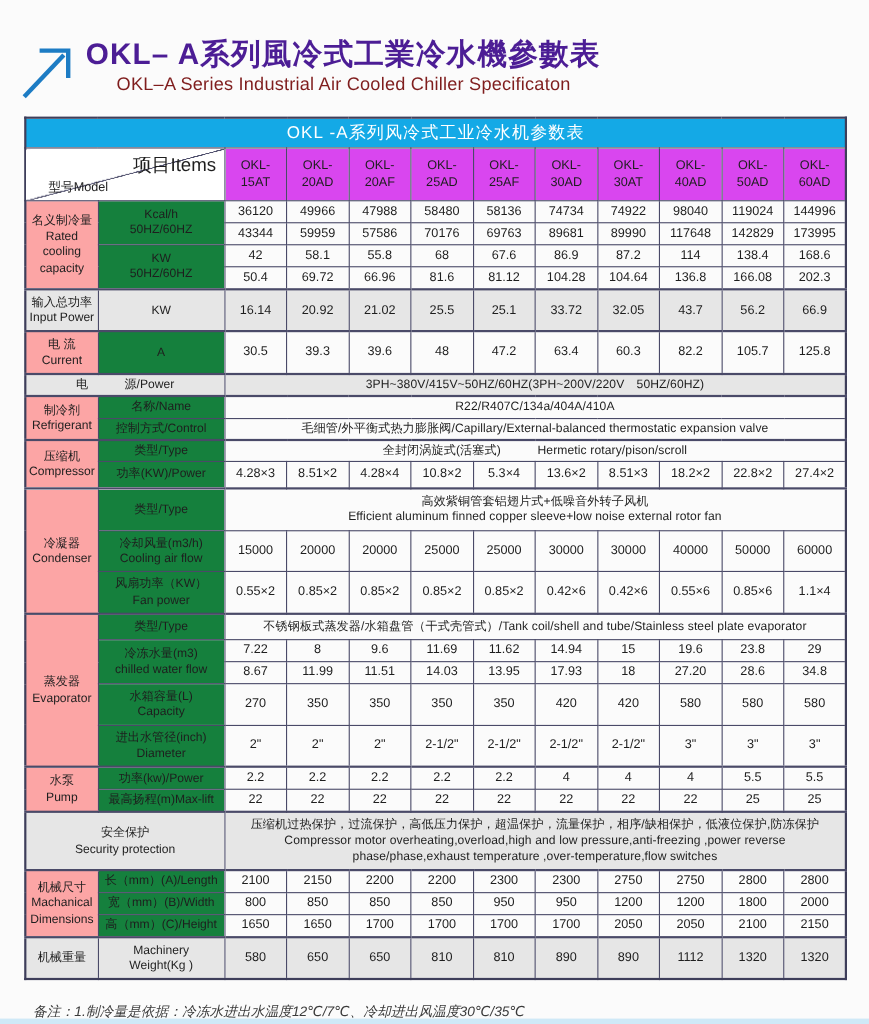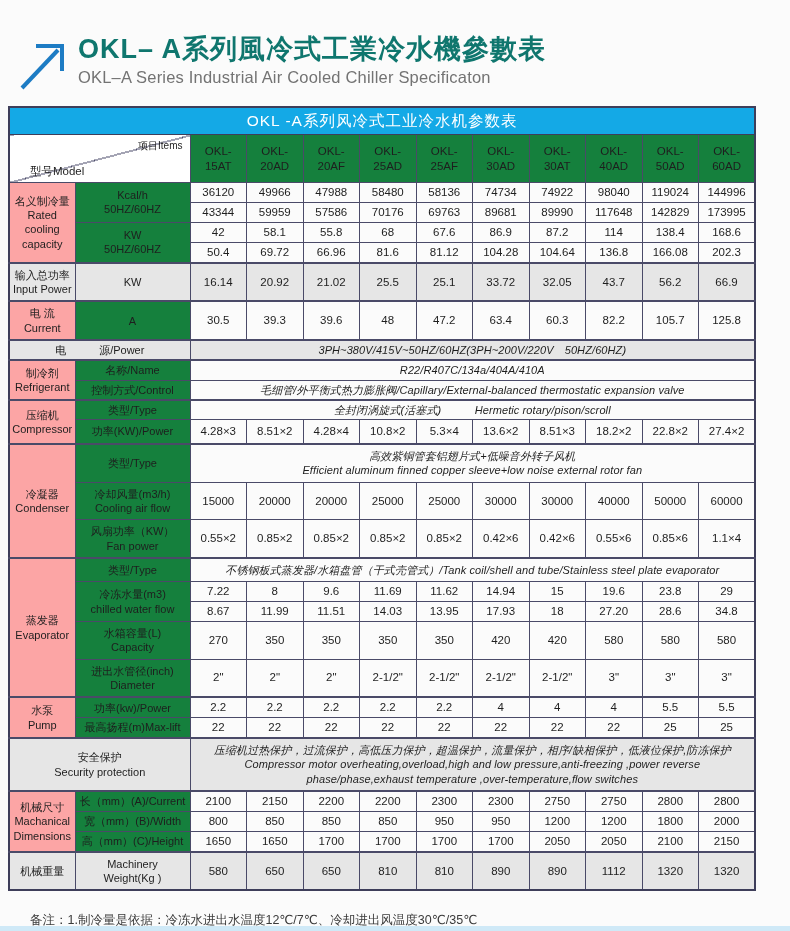--- a/index.html
+++ b/index.html
@@ -6,24 +6,24 @@
   body{
     width:790px;height:931px;position:relative;overflow:hidden;
     background:#fbfbfb;
     font-family:"Liberation Sans","DejaVu Sans",sans-serif;
     color:#222;
   }
   
   .page-header{display:flex;align-items:flex-start;padding:34px 0 0 18px;}
   .logo{width:50px;height:52px;flex:0 0 auto;margin-top:6px;}
   .titles{margin-left:10px;}
-  .title-zh{font-size:27px;font-weight:600;letter-spacing:1px;color:#0f766e;line-height:1.15;}
-  .title-en{font-size:16.5px;font-weight:400;color:#737373;margin-top:3px;letter-spacing:0.2px;}
+  .title-zh{font-size:27px;font-weight:600;letter-spacing:1px;color:#4c1d95;line-height:1.15;}
+  .title-en{font-size:16.5px;font-weight:400;color:#7f1d1d;margin-top:3px;letter-spacing:0.2px;margin-left:28px;}
   
-  .table-wrap{margin:14px 0 0 8px;width:746px;}
+  .table-wrap{margin:14px 0 0 22px;width:746px;}
   table{
     border-collapse:collapse;table-layout:fixed;width:746px;
     border:2px solid #3e3e5a;
   }
   td,th{
     border:1px solid #4a4a68;
     font-size:11px;line-height:1.3;
     text-align:center;vertical-align:middle;
     padding:2px 1px;
     white-space:pre-line;
@@ -35,32 +35,32 @@
     background:#14a9e6;color:#ffffff;
     font-size:15.5px;letter-spacing:1px;
     padding:3px 0;border-bottom:1px solid #3e3e5a;
   }
   th.corner{position:relative;height:34px;
     background:
       linear-gradient(to bottom right,transparent 49.5%,#4a4a68 49.5%,#4a4a68 50.6%,transparent 50.6%)
       #ffffff;
   }
   th.corner .model{position:absolute;left:20px;bottom:3px;font-size:11.5px;}
-  th.corner .items{position:absolute;right:7px;top:4px;font-size:10px;}
-  th.model-th{background:#15803d;font-size:11.5px;font-weight:400;padding:2px 4px;}
+  th.corner .items{position:absolute;right:7px;top:4px;font-size:17px;}
+  th.model-th{background:#d946ef;font-size:11.5px;font-weight:400;padding:2px 4px;}
   .k-cat{background:#fca5a5;font-size:11px;}
   .k-item{background:#15803d;font-size:11px;}
   .k-val{font-size:11.5px;}
-  .k-span{font-size:11px;letter-spacing:0.1px;font-style:italic;}
+  .k-span{font-size:11px;letter-spacing:0.1px;}
   tr.gray td{background:#e6e6e6;}
   tr.sec td{border-top-width:2px;}
   tr.mid td{padding-top:4px;padding-bottom:4px;}
   
   .notes{margin:20px 0 0 30px;font-size:12.5px;color:#3a3a3a;}
-  .note-line{line-height:19px;}
+  .note-line{line-height:19px;font-style:italic;}
   
   .bottom-strip{position:absolute;left:0;bottom:0;width:790px;height:5px;background:#cfe9f7;}
 </style>
 </head>
 <body>
 
 <div class="page-header">
   <svg class="logo" viewBox="0 0 50 52">
     <path d="M4 48 L40 10" stroke="#1d7cc4" stroke-width="4" fill="none"></path>
     <path d="M18 6 L44 6 L44 31" stroke="#1d7cc4" stroke-width="4" fill="none"></path>
@@ -348,21 +348,21 @@
           <td class="k-cat" colspan="2">安全保护
 Security protection</td>
           <td class="k-span" colspan="10">压缩机过热保护，过流保护，高低压力保护，超温保护，流量保护，相序/缺相保护，低液位保护,防冻保护
 Compressor motor overheating,overload,high and low pressure,anti-freezing ,power reverse
 phase/phase,exhaust temperature ,over-temperature,flow switches</td>
         </tr>
         <tr class="sec ">
           <td class="k-cat" rowspan="3">机械尺寸
 Machanical
 Dimensions</td>
-          <td class="k-item">长（mm）(A)/Current</td>
+          <td class="k-item">长（mm）(A)/Length</td>
           <td class="k-val">2100</td>
           <td class="k-val">2150</td>
           <td class="k-val">2200</td>
           <td class="k-val">2200</td>
           <td class="k-val">2300</td>
           <td class="k-val">2300</td>
           <td class="k-val">2750</td>
           <td class="k-val">2750</td>
           <td class="k-val">2800</td>
           <td class="k-val">2800</td>

